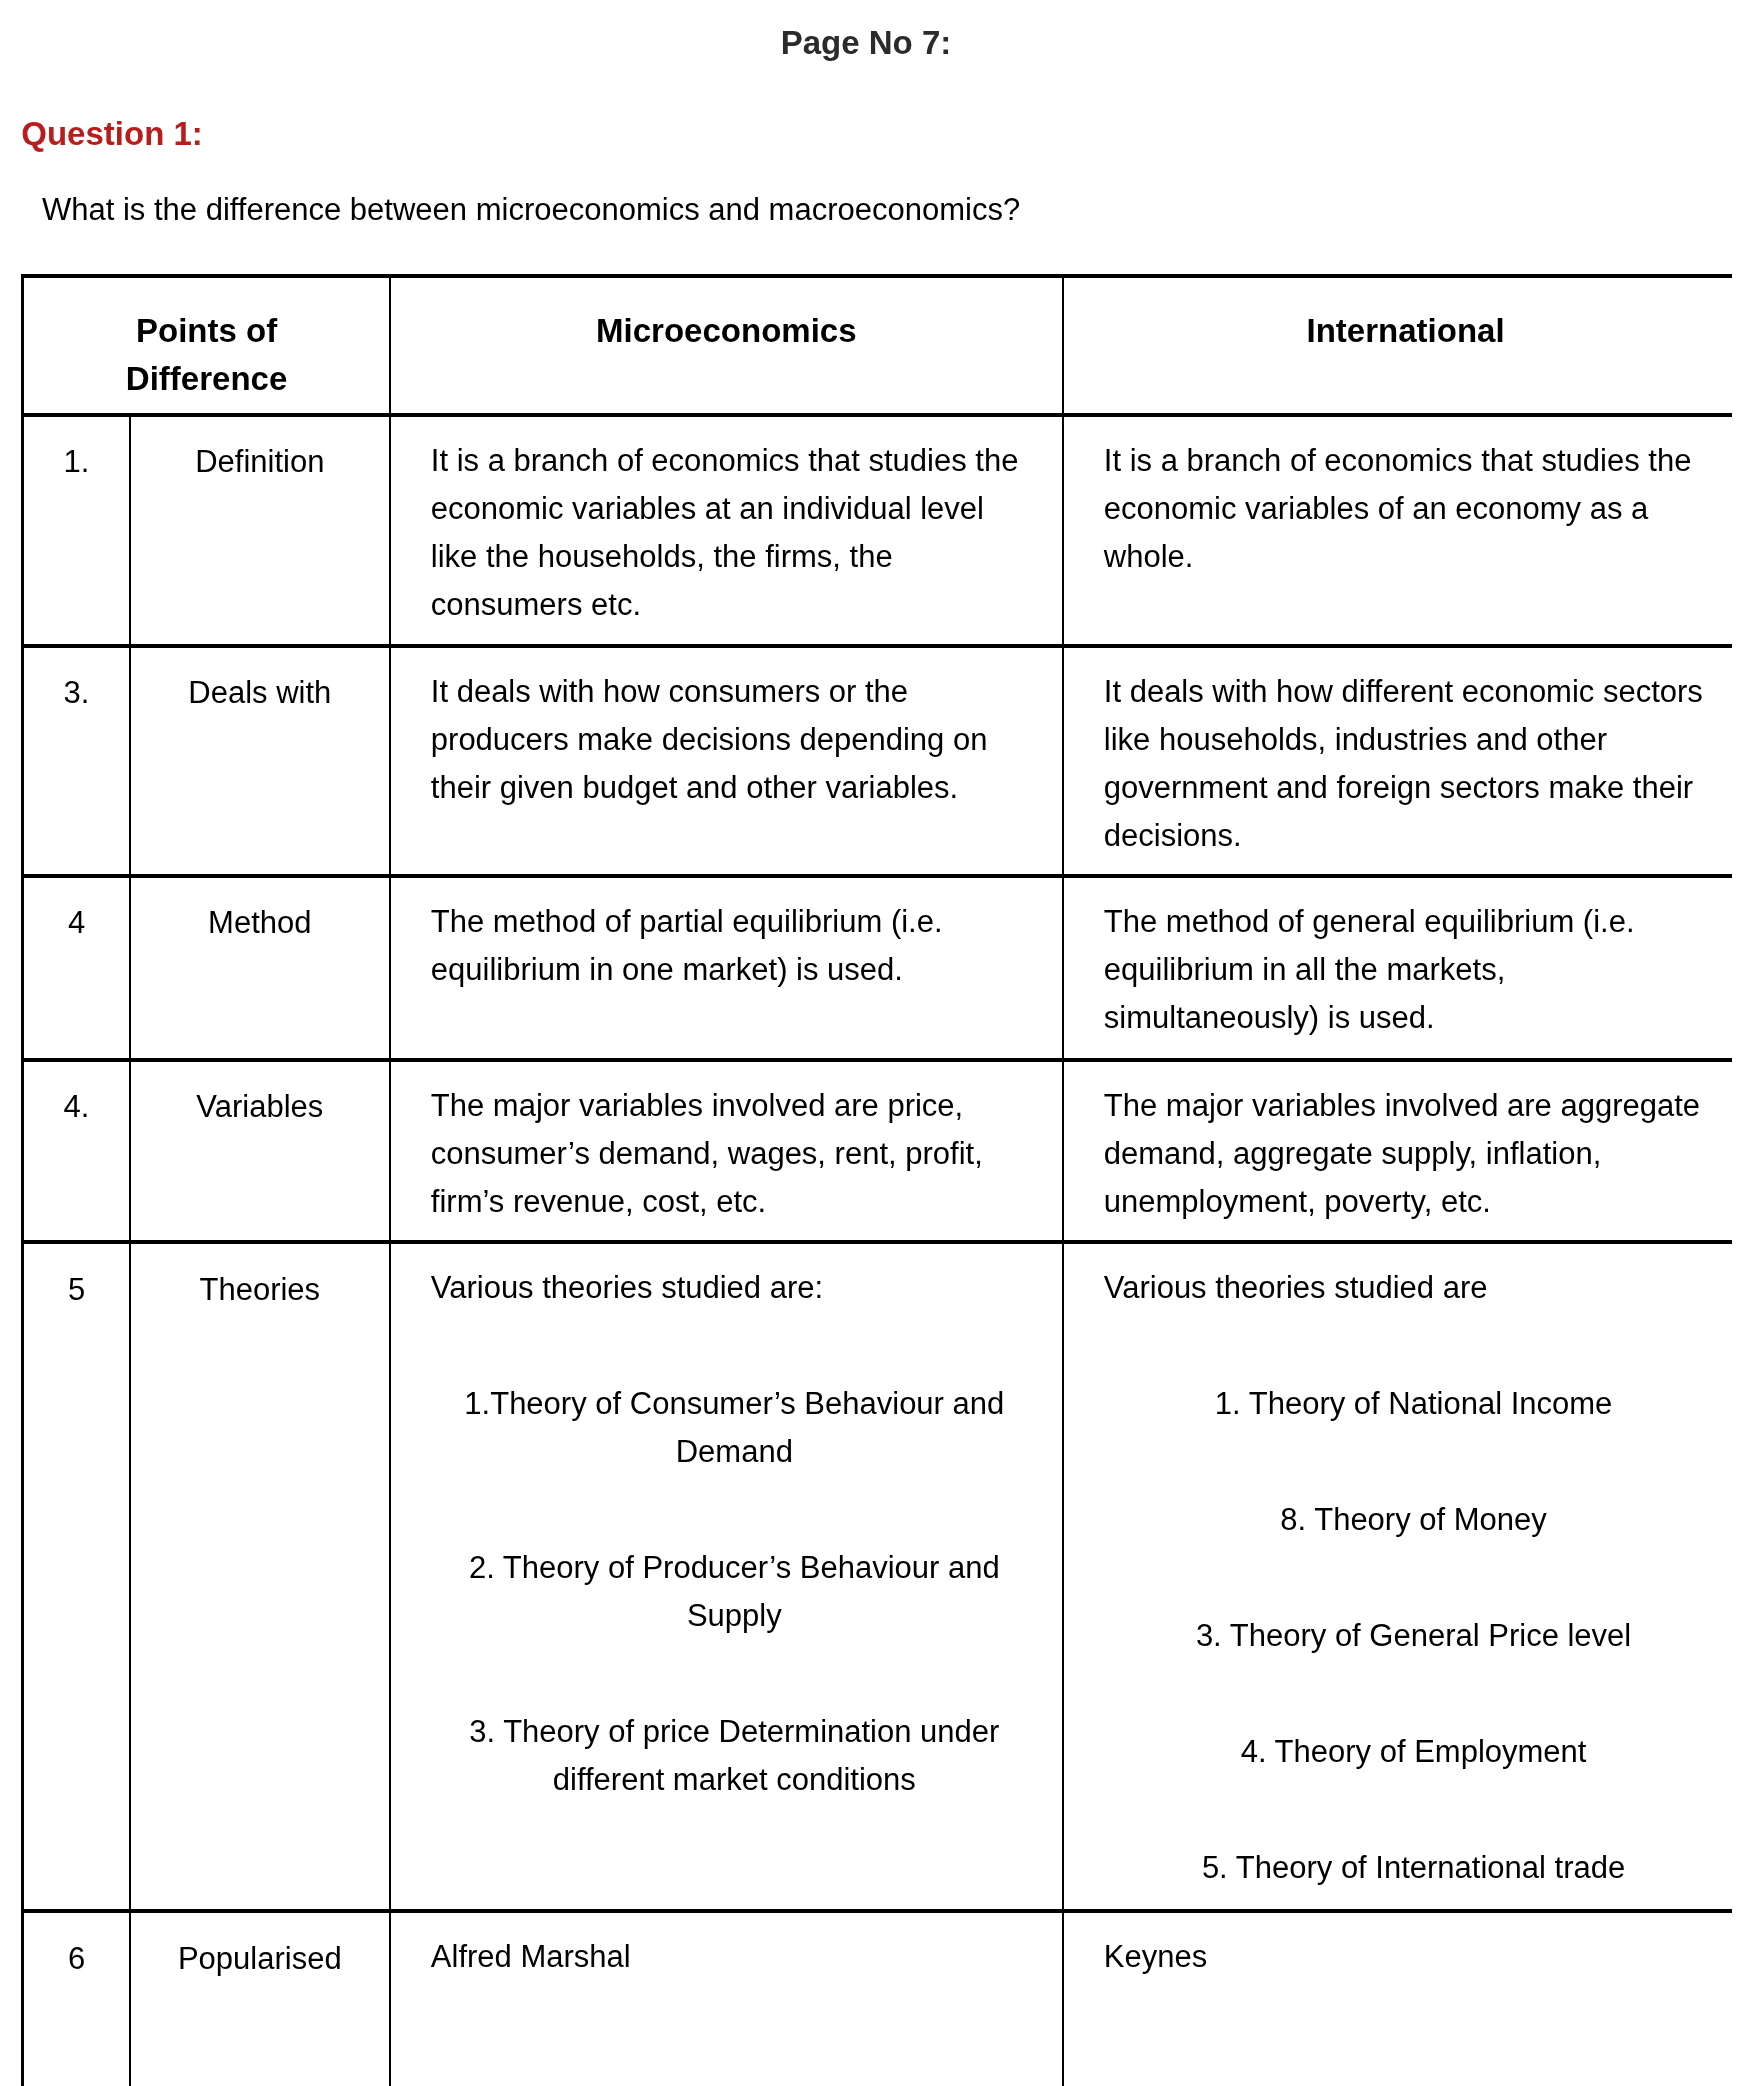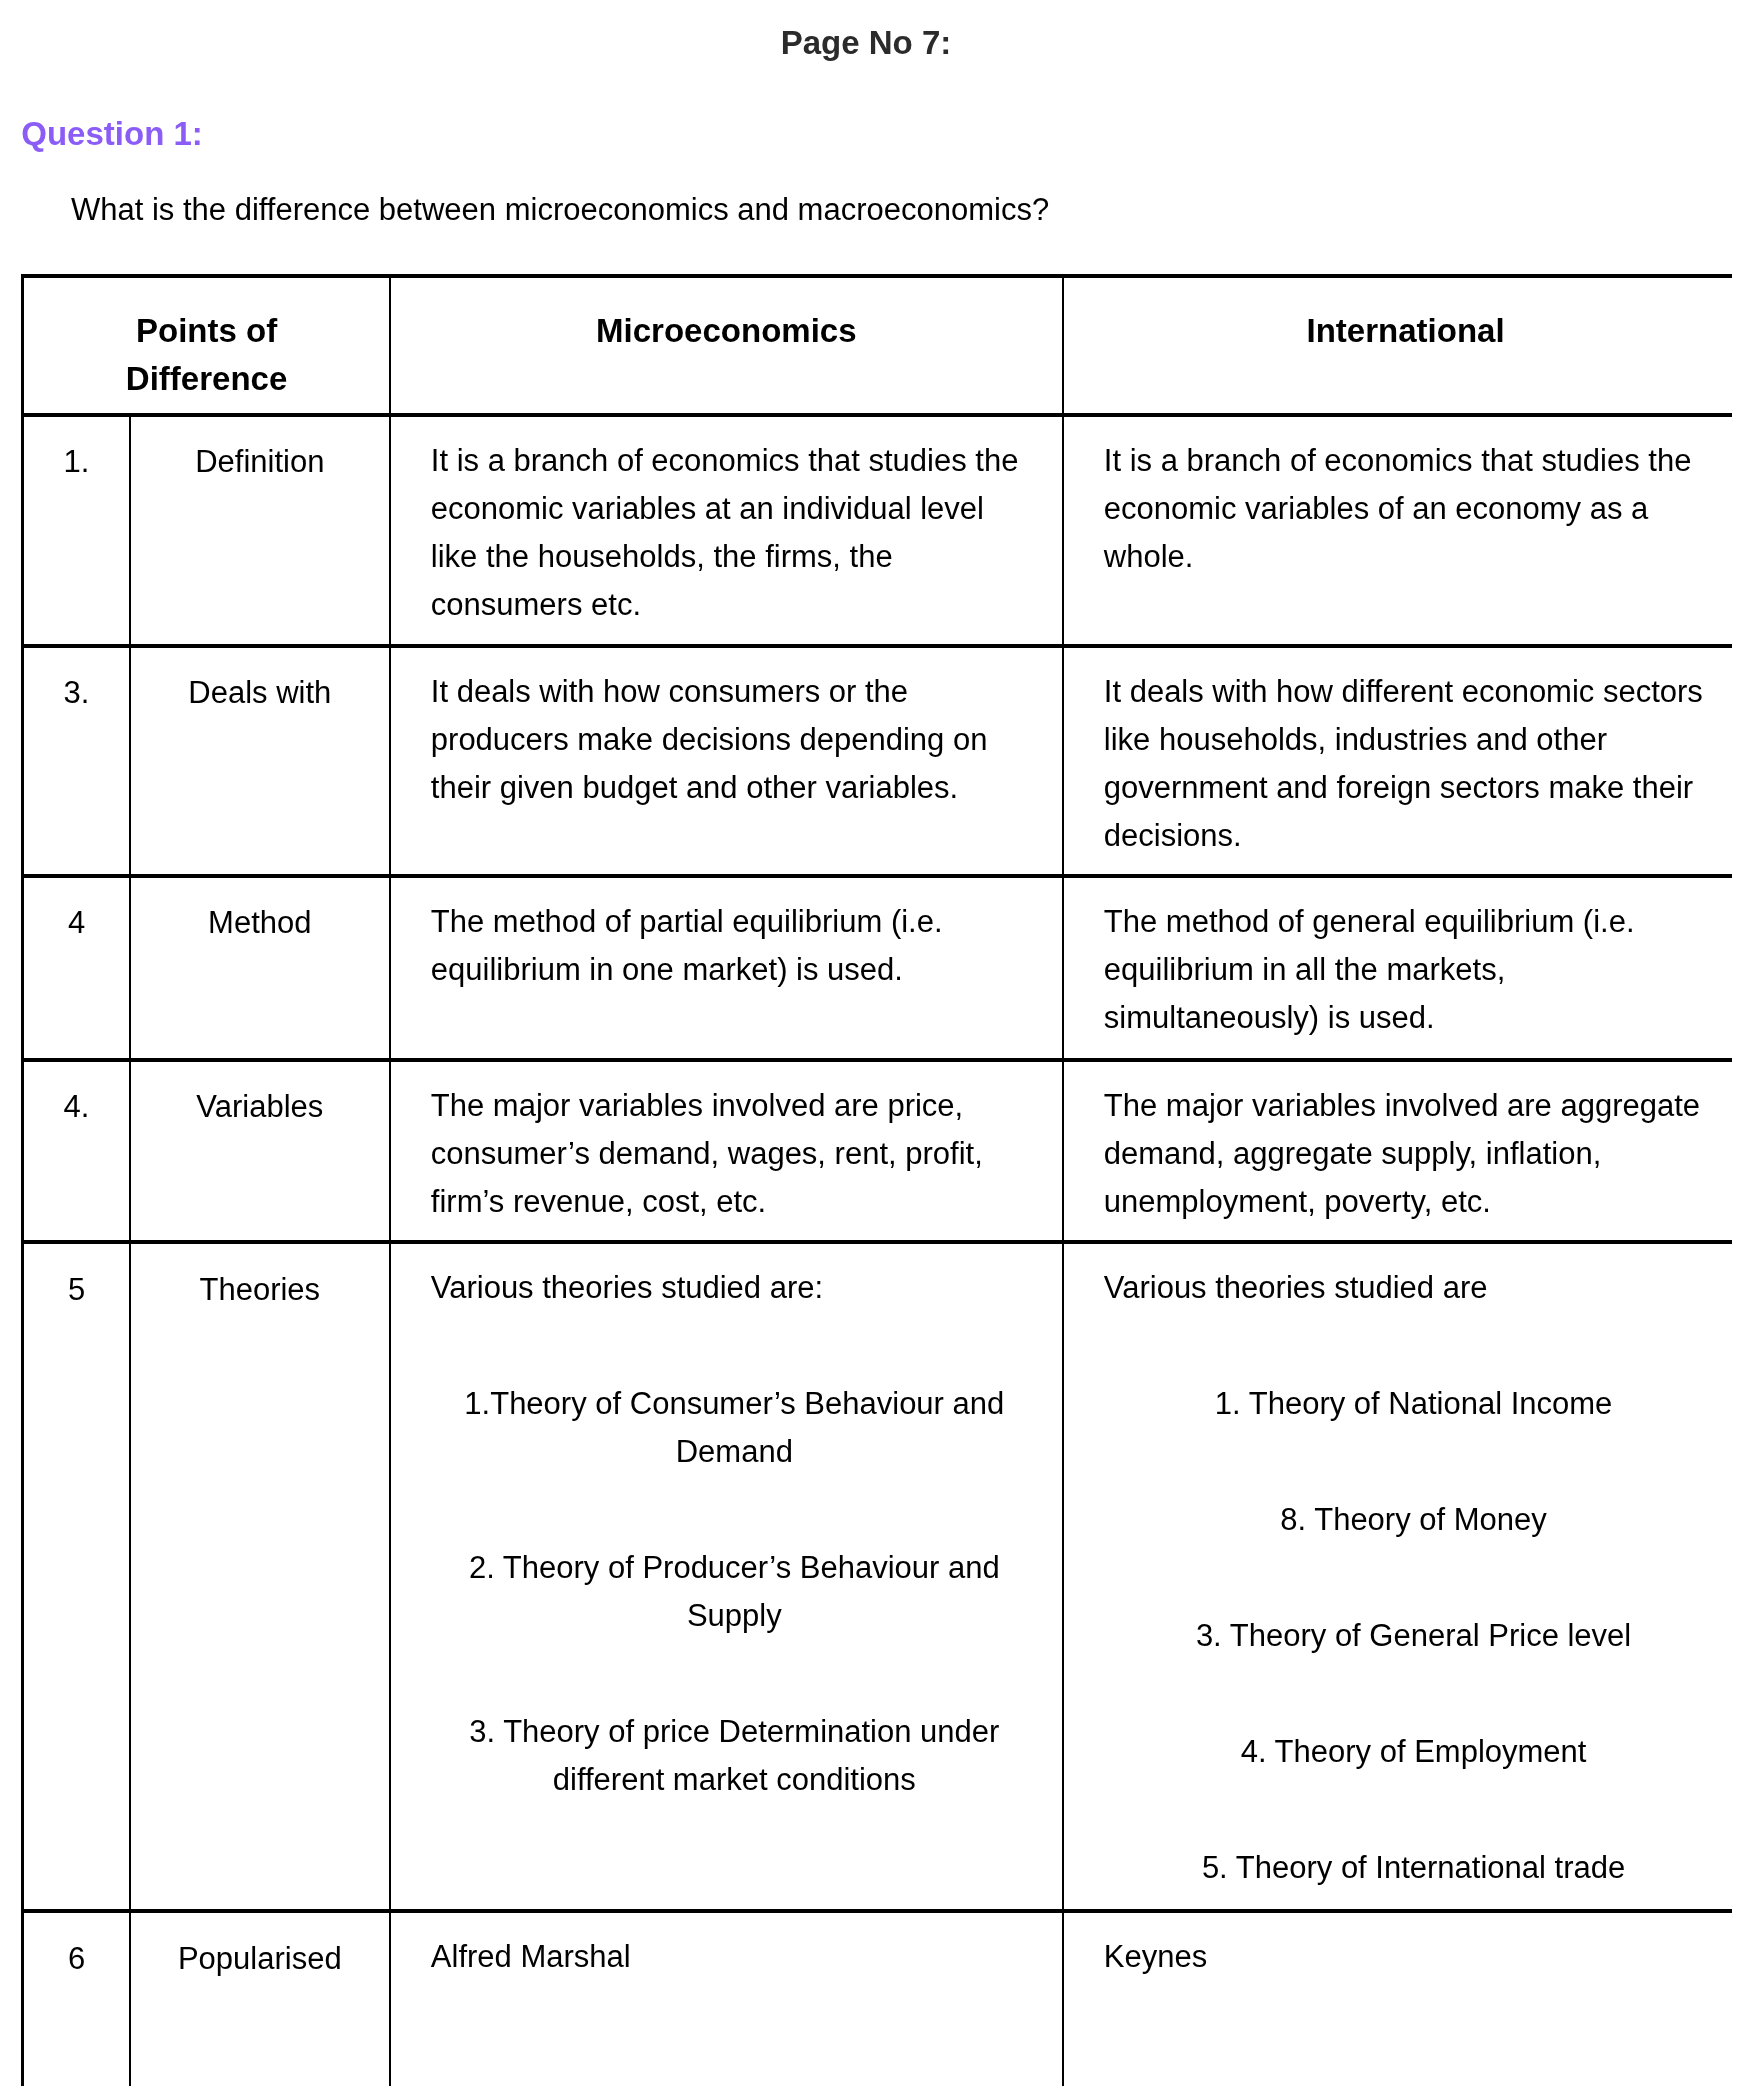--- a/index.html
+++ b/index.html
@@ -16,24 +16,24 @@
     padding-top: 24px;
     text-align: center;
     font-size: 33px; font-weight: bold;
     line-height: 38px;
     color: #2b2b2b;
   }
   .question-heading {
     margin: 53px 0 0 21.3px;
     font-size: 33px; font-weight: bold;
     line-height: 38px;
-    color: #8b5cf6;
+    color: #b91c1c;
   }
   .question-text {
-    margin: 37px 0 0 71px;
+    margin: 37px 0 0 42px;
     font-size: 31px;
     line-height: 40px;
     color: #000000;
   }
   .answer-label {
     margin: 70px 0 0 21.3px;
     font-size: 34px; font-weight: bold;
     line-height: 40px;
     color: #169b62;
   }

